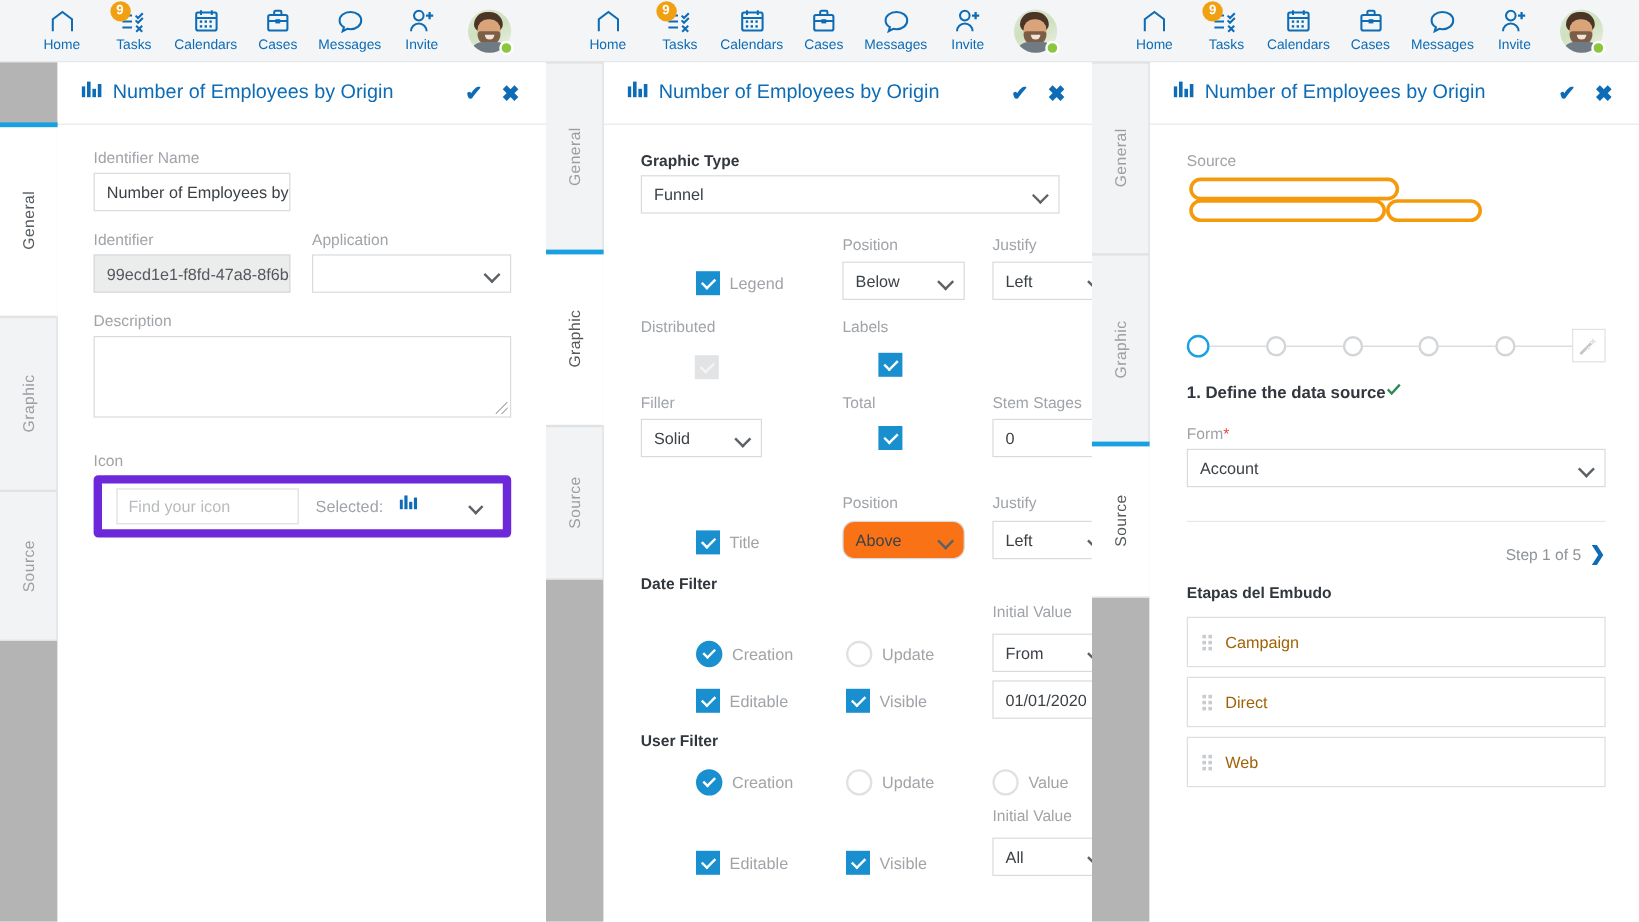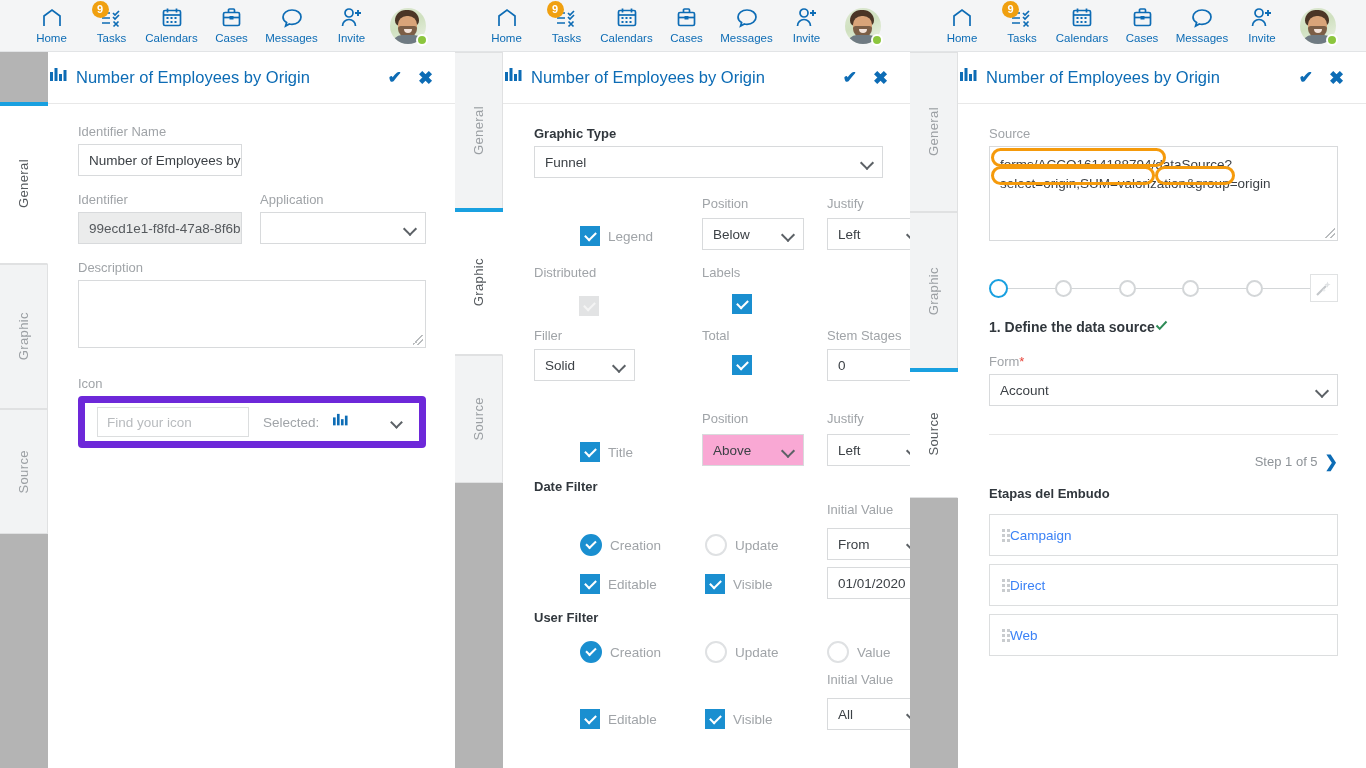--- a/index.html
+++ b/index.html
@@ -80,21 +80,21 @@
     background: #b4b4b4;
   }
   .panel {
     position: absolute; left: 48px; top: 0; right: 0; bottom: 0;
     background: #ffffff;
   }
   .col1 .panel { left: 48px; }
   .panel-head {
     height: 52px; display: flex; align-items: center;
     border-bottom: 1px solid #e8e8e8;
-    padding: 0 14px 0 2px;
+    padding: 0 14px 0 20px;
   }
   .panel-title {
     font-size: 16.5px; color: #0d6cb5; flex: 1;
     display: flex; align-items: center; gap: 9px;
   }
   .head-act {
     color: #0d6cb5; font-size: 17px; cursor: pointer;
     padding: 0 8px; font-weight: bold; line-height: 1;
   }
   .head-act.xmark { font-size: 18px; }
@@ -132,21 +132,21 @@
     display: flex; align-items: center; width: 100%;
     white-space: nowrap; overflow: hidden;
   }
   .inp.disabled { background: #ebecec; color: #55595d; }
   .sel {
     height: 32px; border: 1px solid #d8dadc; background: #fff;
     font-size: 13.5px; color: #3c4146; padding: 0 26px 0 10px;
     display: flex; align-items: center; width: 100%;
     position: relative; cursor: pointer; white-space: nowrap;
   }
-  .sel.gray { background: #f9a8d4; }
+  .sel.gray { background: #f97316; border-radius: 10px; }
   .sel::after {
     content: ''; position: absolute; right: 10px; top: 11px;
     width: 8px; height: 8px; border-right: 2px solid #5c6166;
     border-bottom: 2px solid #5c6166; transform: rotate(45deg);
   }
   .ta {
     border: 1px solid #d8dadc; background: #fff; width: 100%;
     font-size: 13.5px; color: #3c4146; padding: 8px 10px;
     position: relative;
   }
@@ -219,22 +219,22 @@
   .step-title { font-size: 14px; color: #31373d; font-weight: bold; }
   .req { color: #e8443a; }
   .stepnav {
     font-size: 13px; color: #8e9398; display: flex;
     align-items: center; justify-content: flex-end; gap: 7px;
   }
   .stepnav .arr { color: #0d6cb5; font-size: 16px; font-weight: bold; cursor:pointer; }
 
   .stage {
     height: 42px; border: 1px solid #dcdedf; background: #fff;
-    display: flex; align-items: center; padding: 0 12px;
-    font-size: 13.5px; color: #3b82f6; margin-bottom: 8px; cursor: grab;
+    display: flex; align-items: center; gap: 11px; padding: 0 12px;
+    font-size: 13.5px; color: #a16207; margin-bottom: 8px; cursor: grab;
   }
   .grip {
     width: 8px; display: grid; grid-template-columns: 3px 3px;
     gap: 2px; flex: none;
   }
   .grip i { width: 3px; height: 3px; background: #c9cccf; display: block; }
 
   
   .hl {
     position: absolute; border: 3px solid #f59a0b; border-radius: 12px;
@@ -700,24 +700,20 @@
         </span>
         <span>Number of Employees by Origin</span>
       </div>
       <span class="head-act">✔</span>
       <span class="head-act xmark">✖</span>
     </div>
 
     <div class="body">
       <div style="position:absolute;left:31px;top:22px;width:349px">
         <label class="fld-label">Source</label>
-        <div class="ta" style="height:95px;line-height:19px;position:relative">
-          <div><span>forms/ACCO1614188794/dataSource</span><span>?</span></div>
-          <div><span>select=origin,SUM=valorization</span><span>&amp;</span><span>group=origin</span></div>
-        </div>
       </div>
 
       <div class="hl" style="left:33px;top:44px;width:175px;height:19px"></div>
       <div class="hl" style="left:33px;top:62px;width:164px;height:19px"></div>
       <div class="hl" style="left:197px;top:62px;width:80px;height:19px"></div>
 
       <div class="wiz" style="position:absolute;left:31px;top:170px;width:349px">
         <div class="wdot active"></div>
         <div class="wline"></div>
         <div class="wdot"></div>

